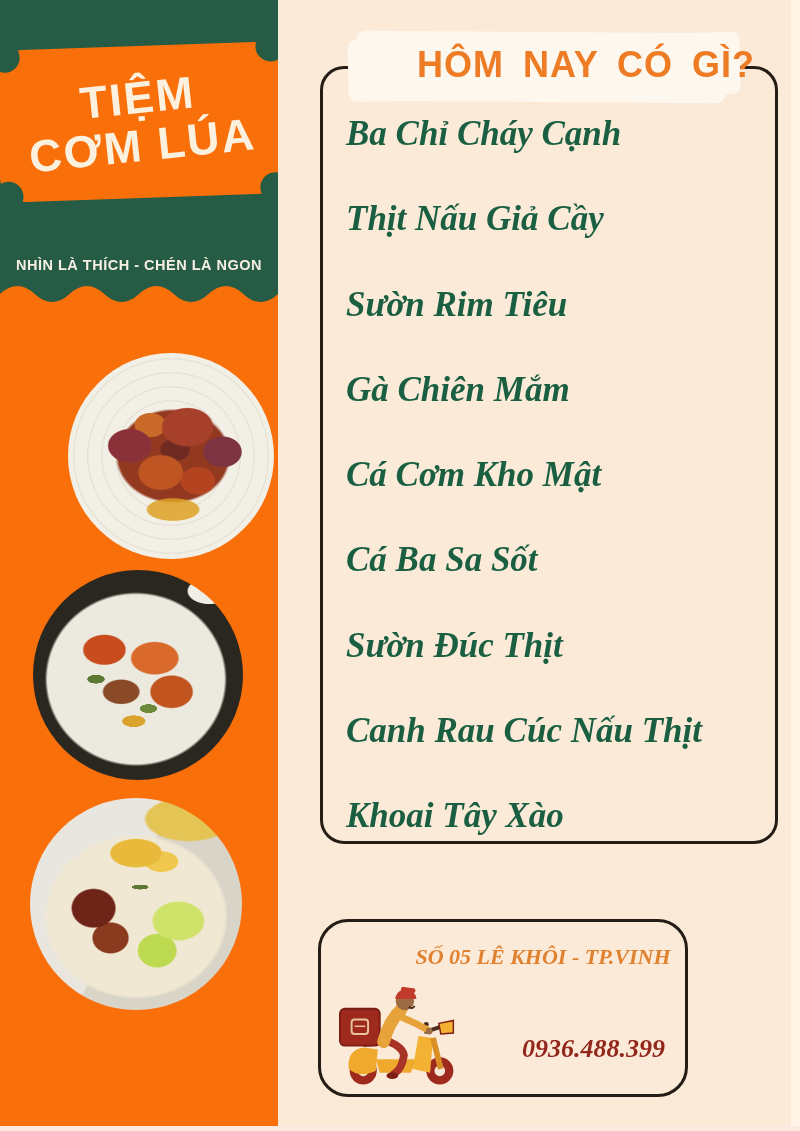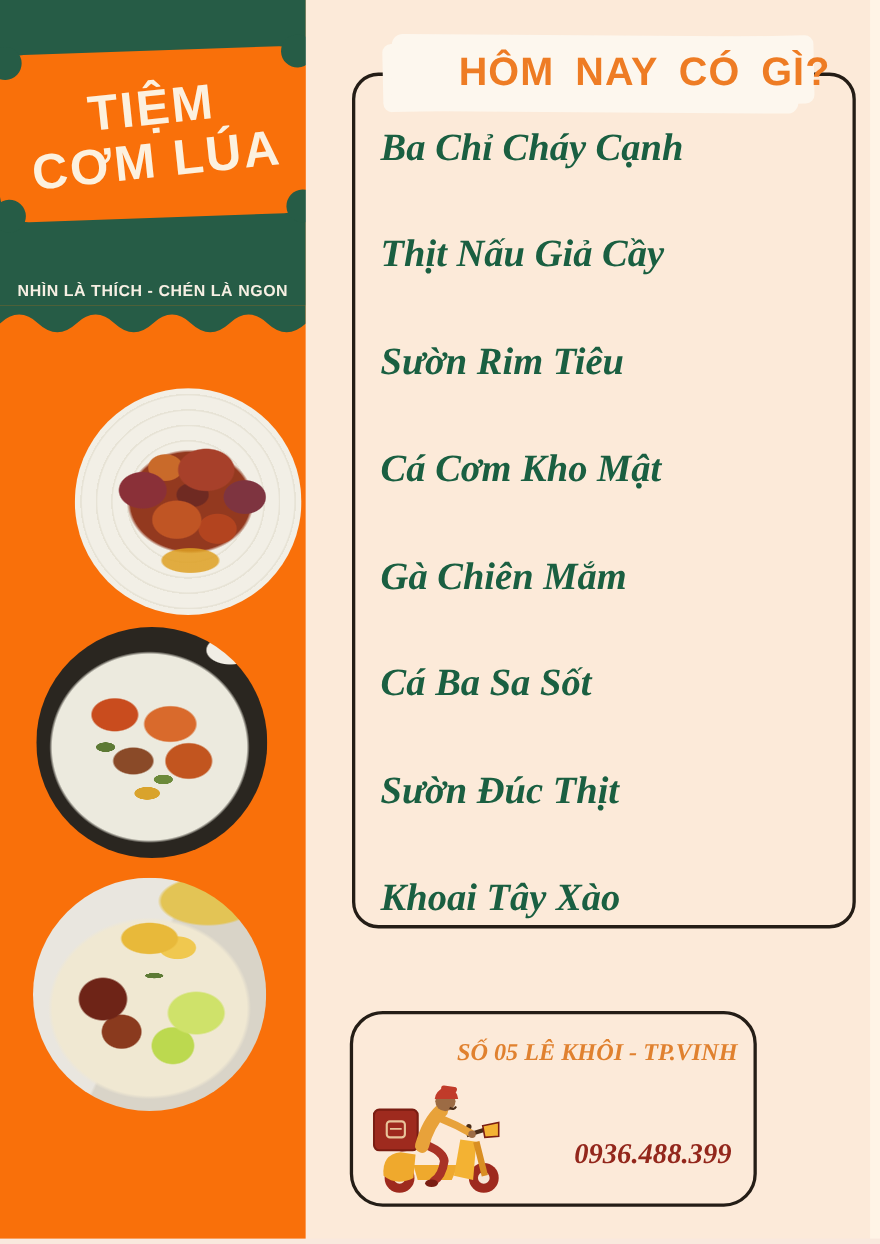--- a/index.html
+++ b/index.html
@@ -163,24 +163,25 @@
 
   <div class="menu-box"></div>
   <div class="title-strip"></div>
   <div class="menu-title">HÔM NAY CÓ GÌ?</div>
 
   <div class="menu-list">
 
   <div class="menu-item">Ba Chỉ Cháy Cạnh</div>
       <div class="menu-item">Thịt Nấu Giả Cầy</div>
       <div class="menu-item">Sườn Rim Tiêu</div>
+      <div class="menu-item">Gà Chiên Mắm</div>
       <div class="menu-item">Cá Cơm Kho Mật</div>
-      <div class="menu-item">Gà Chiên Mắm</div>
       <div class="menu-item">Cá Ba Sa Sốt</div>
       <div class="menu-item">Sườn Đúc Thịt</div>
+      <div class="menu-item">Canh Rau Cúc Nấu Thịt</div>
       <div class="menu-item">Khoai Tây Xào</div>
     </div>
 
   <div class="contact-box">
     <div class="address">SỐ 05 LÊ KHÔI - TP.VINH</div>
 
     <svg class="scooter" viewBox="0 0 130 112">
 
       <circle cx="25" cy="94" r="14" fill="#9e2a1e"></circle>
       <circle cx="25" cy="94" r="5.5" fill="#f6e7d6"></circle>

